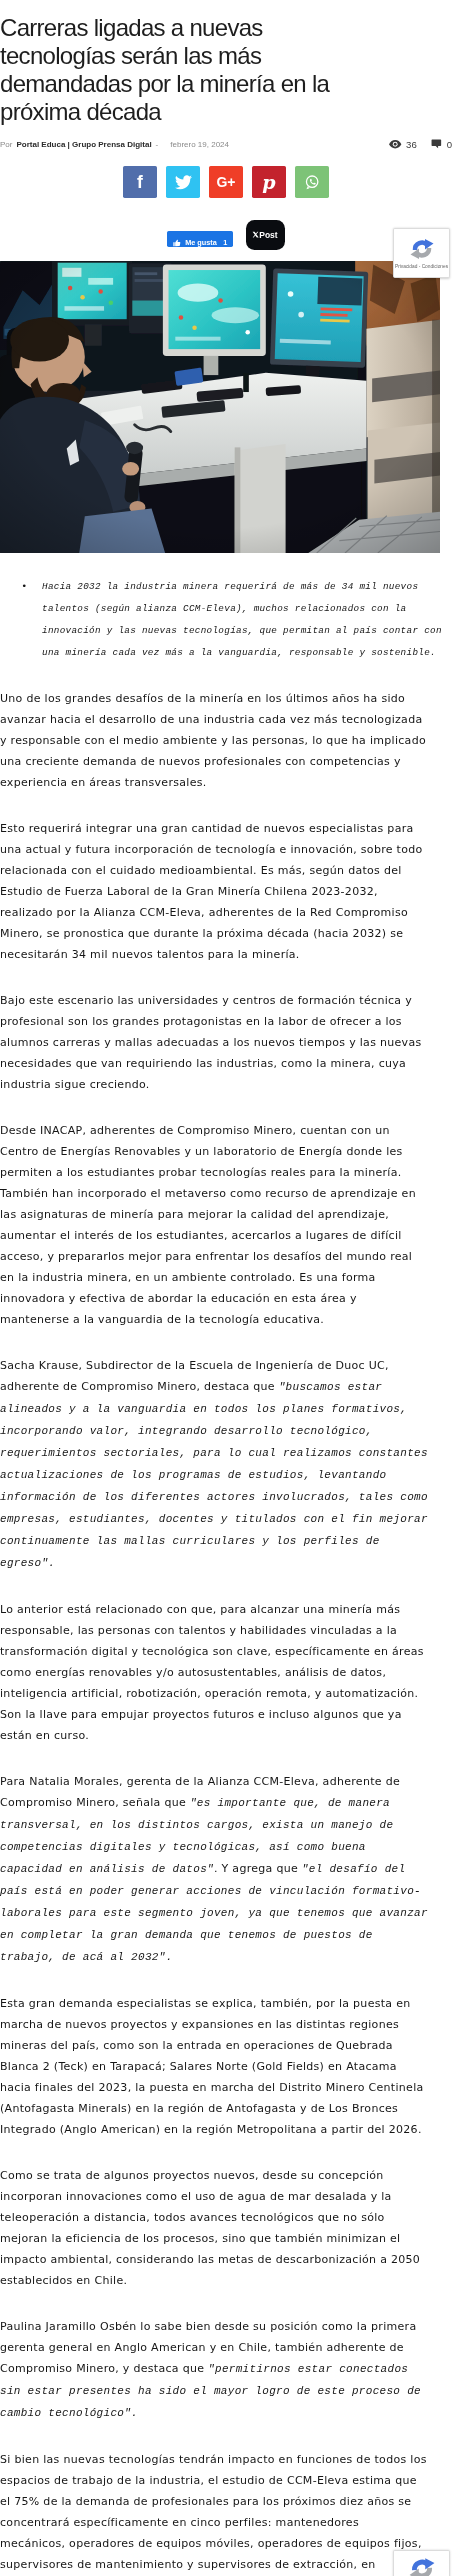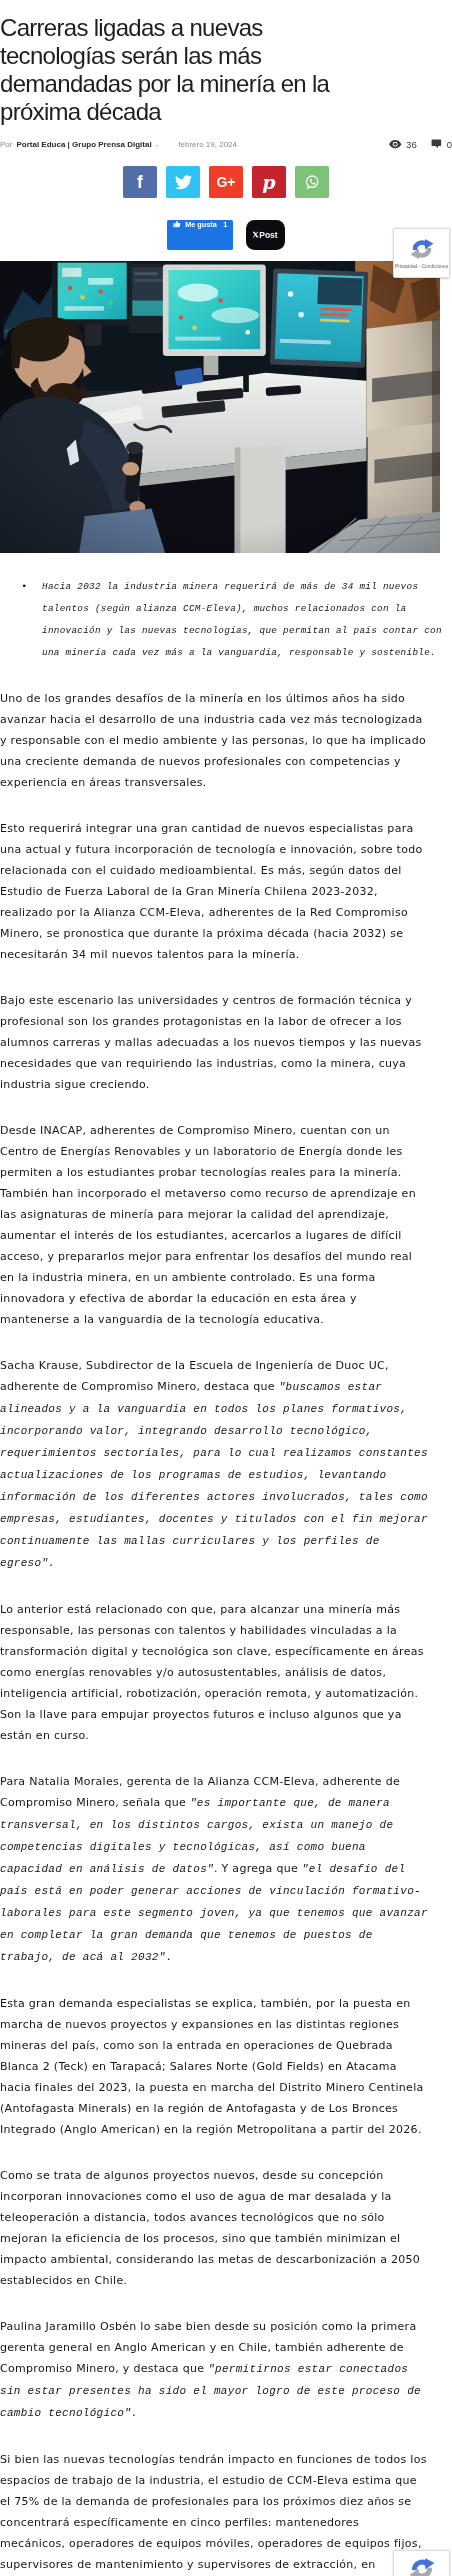--- a/index.html
+++ b/index.html
@@ -4,35 +4,35 @@
 <style>
   html,body{background:#fff;}
   body{position:relative;width:452px;height:2576px;margin:0;overflow:hidden;
        font-family:"DejaVu Sans",sans-serif;color:#161616;}
   .wrap{padding:0 0;}
   h1{margin:13.6px 0 0;max-width:350px;font-family:"Liberation Sans",sans-serif;
      font-weight:500;font-size:24px;line-height:28px;letter-spacing:-0.7px;color:#1e1e1e;}
   .byline{display:flex;align-items:center;margin-top:10.2px;
           font-family:"Liberation Sans",sans-serif;font-size:8px;color:#8a8a8a;}
   .by-author{color:#2b2b2b;font-weight:700;margin:4px 4px;text-decoration:none;cursor:pointer;}
-  .by-date{margin-left:20px;text-align:center;}
+  .by-date{margin-left:12px;text-align:center;}
   .meta{margin-left:auto;display:flex;align-items:center;color:#3c3c3c;
         font-size:9.6px;font-family:"Liberation Sans",sans-serif;}
   .meta svg{display:block;}
   .meta .cnt{margin-left:4.5px;}
   .meta .sp{width:14.7px;}
   .share-row{margin-top:13.6px;display:flex;justify-content:center;gap:9px;}
   .share-btn{width:34px;height:32px;border-radius:1.7px;display:flex;align-items:center;
              justify-content:center;color:#fff;text-decoration:none;cursor:pointer;}
   .icon-f{font:700 17.5px/1 "Liberation Sans",sans-serif;}
   .icon-gp{font:700 14px/1 "Liberation Sans",sans-serif;}
   .icon-p{font:italic 700 19px/1 "DejaVu Serif",serif;}
   .like-row{margin-top:21.5px;display:flex;justify-content:center;align-items:center;gap:12.4px;}
-  .fb-like{display:flex;align-items:flex-start;gap:4px;background:#1b74e4;color:#fff;border-radius:1.7px;
-           height:30px;padding:0 6.2px;font:700 7.3px "Liberation Sans",sans-serif;cursor:pointer;}
+  .fb-like{display:flex;align-items:flex-end;gap:4px;background:#1b74e4;color:#fff;border-radius:1.7px;
+           height:16px;padding:0 6.2px;font:700 7.3px "Liberation Sans",sans-serif;cursor:pointer;margin-top:8px;}
   .like-count{margin-left:2.3px;}
   .x-post{display:flex;align-items:center;background:#0a0c10;color:#fff;border-radius:8.5px;
           height:30px;padding:0 7.3px 0 6.2px;font:700 8.5px "Liberation Sans",sans-serif;cursor:pointer;}
   .hero{margin:10.7px 0 0;width:440px;height:292px;}
   .hero svg{display:block;border-radius:1.1px;}
   .lead{margin:22px 0 0;padding:0;list-style:none;}
   .lead li{position:relative;padding-left:42px;max-width:428px;font-style:italic;
            font-size:9.3px;line-height:21px;letter-spacing:0.3px;}
   .lead li::before{content:"•";position:absolute;left:21.5px;top:0;font-style:normal;}
   #article-body p{margin:25px 0 0;max-width:428px;font-size:11px;line-height:21px;letter-spacing:0.3px;}

